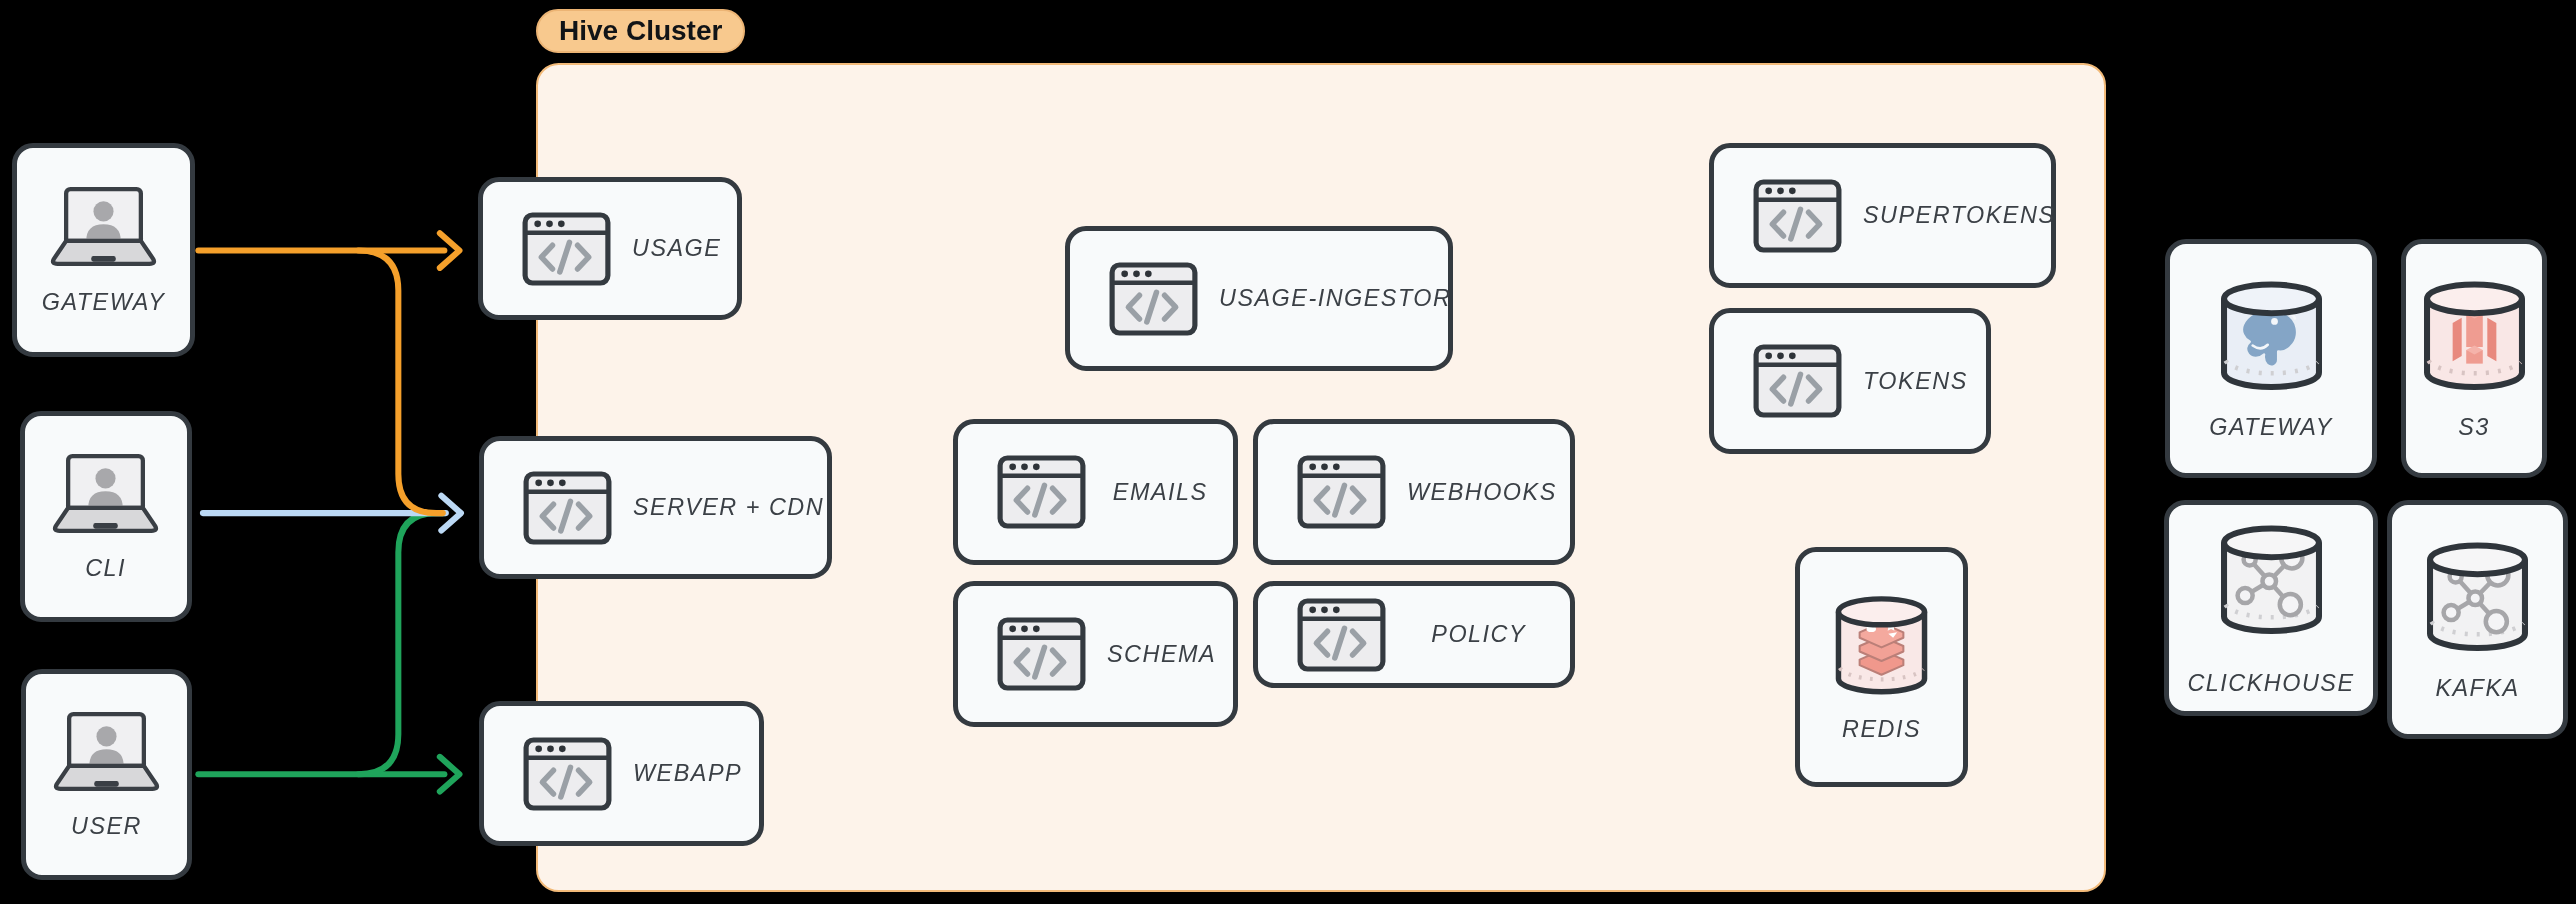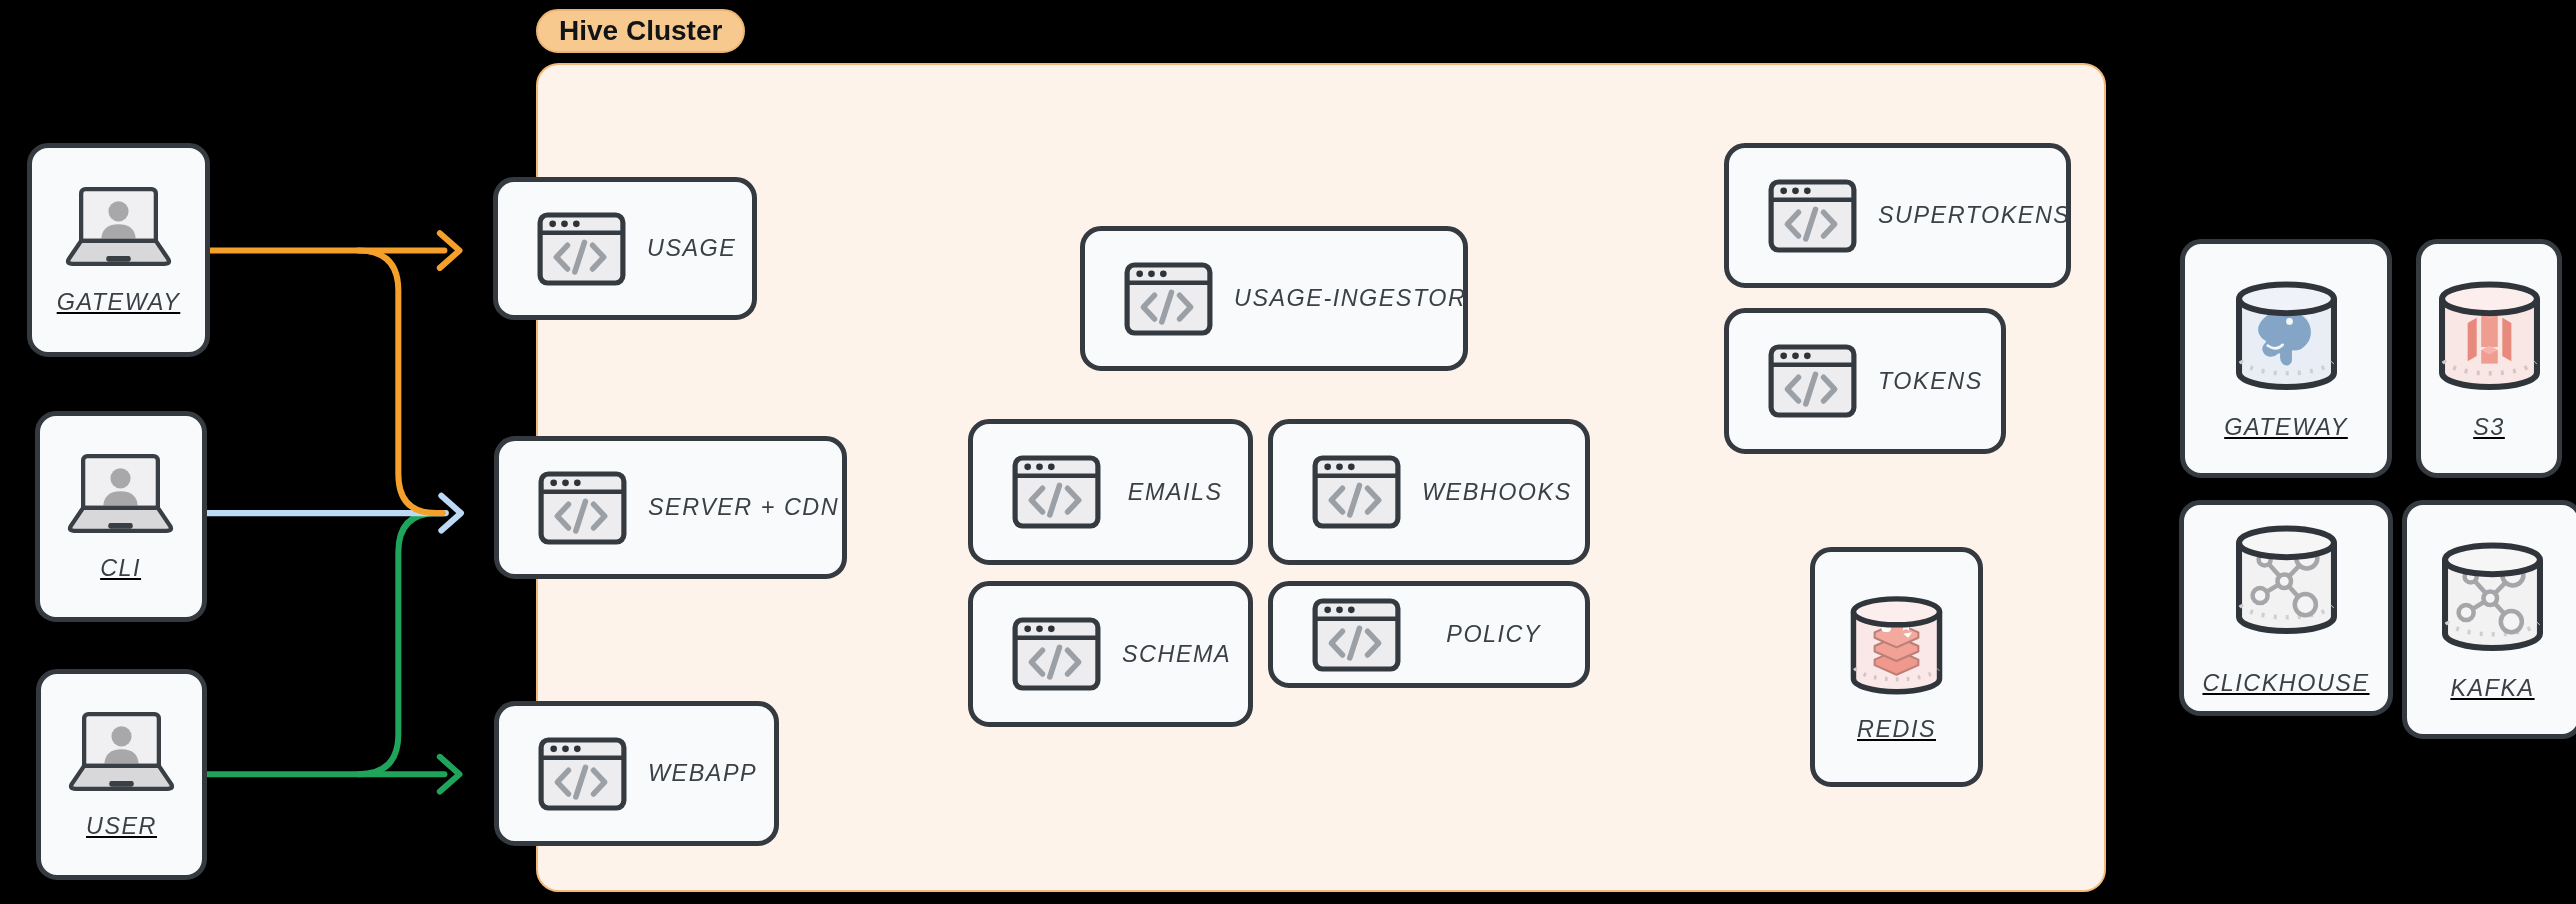--- a/index.html
+++ b/index.html
@@ -5,23 +5,23 @@
   html,body{margin:0;padding:0;background:#000;}
   .canvas{position:relative;width:2576px;height:904px;background:#000;overflow:hidden;
           font-family:"Liberation Sans", sans-serif;}
   .arrows{position:absolute;left:0;top:0;}
   .cluster{position:absolute;left:536px;top:63px;width:1570px;height:829px;
            background:#FDF3EA;border:2.3px solid #F2BA79;border-radius:22.6px;box-sizing:border-box;}
   .badge{position:absolute;left:536px;top:9px;height:44px;padding:0 21px;
          background:#F8C98E;border:2.3px solid #ECB474;border-radius:22px;box-sizing:border-box;
          display:flex;align-items:center;font-weight:bold;font-size:28px;color:#111417;}
   .node{position:absolute;background:#F8FAFB;border:5.3px solid #343A40;border-radius:21px;
-        box-sizing:border-box;display:flex;margin-left:15px;}
+        box-sizing:border-box;display:flex;}
   .node.wide{flex-direction:row;align-items:center;padding:0 19.6px 0 39px;gap:21px;}
-  .node.square{flex-direction:column;align-items:center;justify-content:center;gap:19.6px;text-decoration:underline;}
+  .node.square{flex-direction:column;align-items:center;justify-content:center;gap:19.6px;}
   .label{font-style:italic;font-size:23.4px;letter-spacing:1.5px;color:#3B4046;white-space:nowrap;}
   .wide .label{flex:1;text-align:center;}
   .ic{flex:none;display:block;}
   .ic-browser{width:89px;height:74px;}
   .ic-laptop{width:115px;height:85px;}
   .ic-cyl{width:113px;height:121px;}
   .ic-cyl-sm{width:103px;height:110px;}
   .defs{position:absolute;width:0;height:0;overflow:hidden;}
 </style>
 </head>

